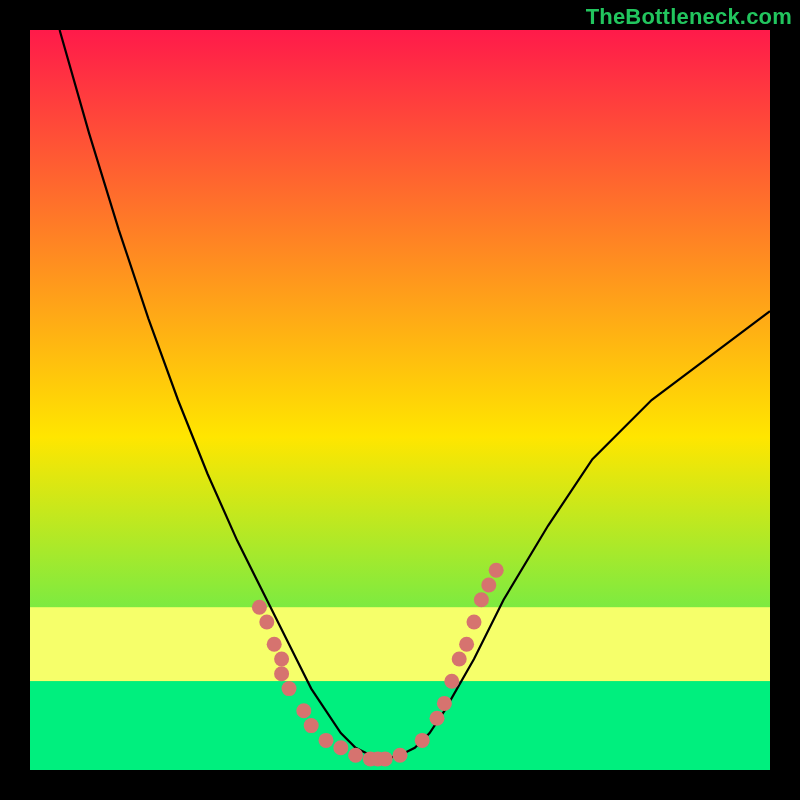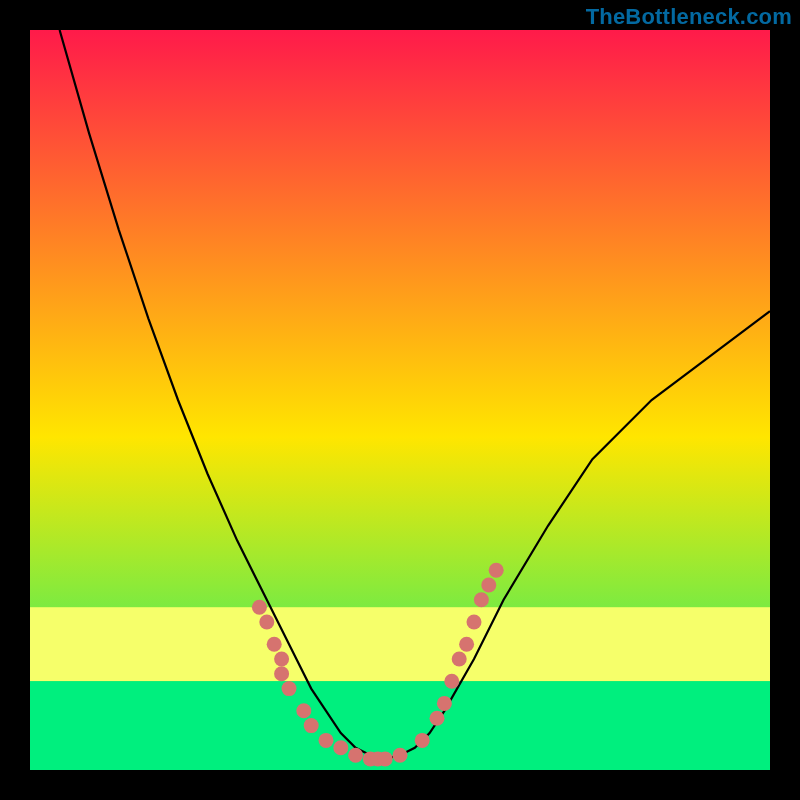--- a/index.html
+++ b/index.html
@@ -23,21 +23,21 @@
     position: absolute;
     left: 0;
     top: 0;
     width: 740px;
     height: 740px;
   }
   .watermark {
     position: absolute;
     top: 4px;
     right: 8px;
-    color: #0369a1;
+    color: #22c55e;
     font-size: 22px;
     font-weight: 600;
     letter-spacing: 0.2px;
     pointer-events: none;
     user-select: none;
   }
 </style>
 </head>
 <body>
 

